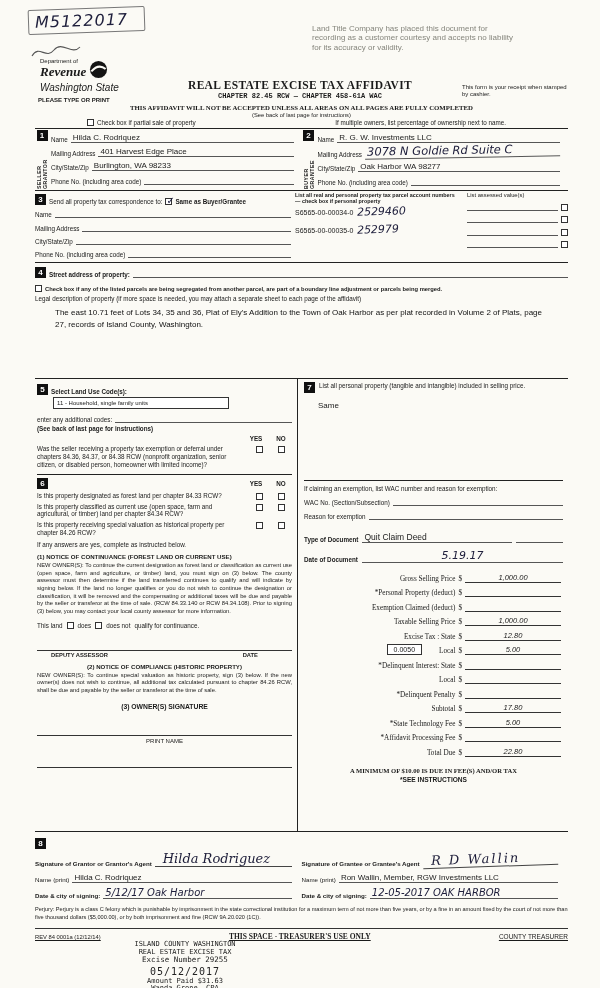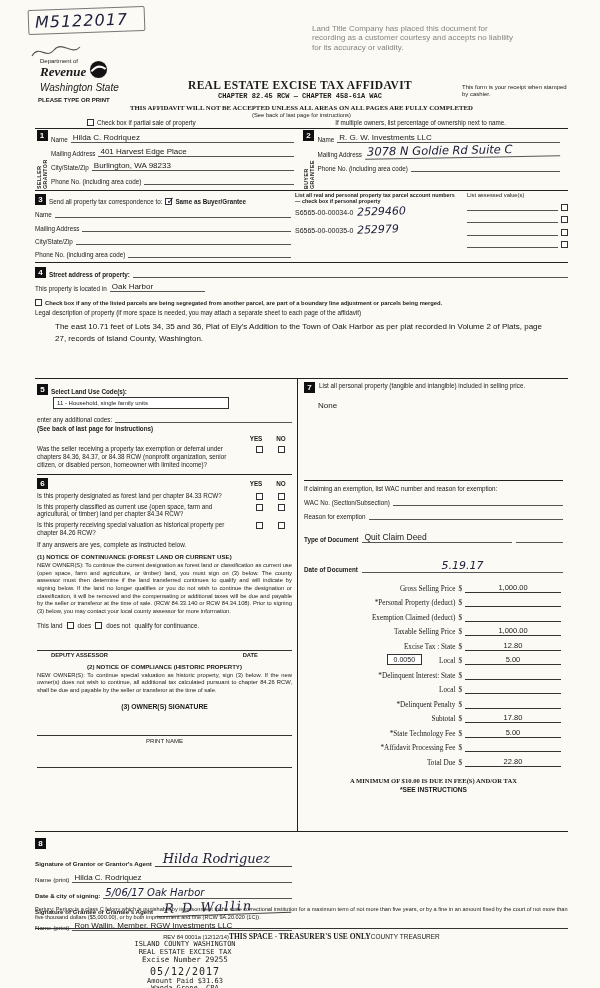--- a/index.html
+++ b/index.html
@@ -99,39 +99,39 @@
   .none { margin:8px 0 0 14px; }
   .exembox { margin-top:4px; }
   .exembox .frow { min-height:14px; }
   .docrow { display:flex; align-items:flex-end; gap:4px; margin-top:12px; }
   .doctype { flex:0 0 150px; font-size:8.5px; }
   .docdate { font-size:11px; }
   .money { margin-top:5px; }
   .mrow { display:flex; justify-content:flex-end; align-items:flex-end; gap:3px; height:14.5px; padding-right:2px; }
   .mlabel { font-size:7.2px; font-family:"Liberation Serif", serif; white-space:nowrap; }
   .mcur { font-size:7.2px; font-family:"Liberation Serif", serif; }
-  .mval { width:96px; border-bottom:1px solid #333; text-align:center; font-size:7.5px; min-height:9px; flex:0 0 auto; }
+  .mval { width:96px; border-bottom:1px solid #333; text-align:center; font-size:7.5px; min-height:9px; flex:0 0 auto;font-style:italic; }
   .ratebox { border:1px solid #333; padding:1px 6px; font-size:7px; margin-right:14px; background:#fff; }
   .minnote { font-size:6.6px; text-align:center; margin-top:10px; font-family:"Liberation Serif", serif; }
   .seeinst { font-size:6.6px; text-align:center; margin-top:2px; }
 
   
   .sec8 { left:35px; top:838px; width:533px; }
   .certrow { display:flex; align-items:center; gap:4px; }
   .cert { flex:1; text-align:center; font-size:7.2px; font-family:"Liberation Serif", serif; }
-  .sigcols { display:flex; margin-top:2px;flex-direction:column; }
+  .sigcols { display:flex; margin-top:2px; }
   .sigcol { width:50%; padding-right:10px; }
   .srow { display:flex; align-items:flex-end; gap:3px; min-height:16px; }
   .slbl { font-size:6.2px; white-space:nowrap; }
   .sigspan { flex:1; border-bottom:1px solid #444; font-size:13px; padding-left:8px; white-space:nowrap; }
   .sigspan.scrawl { transform:rotate(-2deg); letter-spacing:2px; }
   .dateval { font-size:10px; }
 
   .perjury { left:35px; top:906px; width:533px; font-size:5.6px; line-height:1.35; }
-  .footrow { left:35px; top:928px; width:533px; display:flex; justify-content:center; align-items:baseline; border-top:1px solid #333; padding-top:3px; }
+  .footrow { left:35px; top:928px; width:533px; display:flex; justify-content:space-between; align-items:baseline; border-top:1px solid #333; padding-top:3px;text-decoration:underline; }
   .treas { font-size:7.5px; font-family:"Liberation Serif", serif; }
   .ctreas { font-size:6.5px; }
 
   .stamp { left:80px; top:941px; width:210px; text-align:center; font-size:7px; line-height:1.1; color:#222; }
   .stamp .st3 { font-size:7.5px; }
   .stamp .st4 { font-size:10px; letter-spacing:1px; margin:1px 0; }
 </style>
 </head>
 <body>
 
@@ -211,20 +211,24 @@
       <div class="fields">
         <div class="frow">
             <span class="lbl">Name</span>
             <span class="fill grow val">R. G. W. Investments LLC</span>
           </div>
         <div class="frow">
             <span class="lbl">Mailing Address</span>
             <span class="fill grow hand handaddr">3078 N Goldie Rd Suite C</span>
           </div>
         <div class="frow">
+            <span class="lbl">City/State/Zip</span>
+            <span class="fill grow val">Oak Harbor WA 98277</span>
+          </div>
+        <div class="frow">
             <span class="lbl">Phone No. (including area code)</span>
             <span class="fill grow"></span>
           </div>
       </div>
     </div>
   </div>
 
   <div class="abs sec3">
     <div class="sec3-left">
       <div class="frow">
@@ -282,25 +286,20 @@
           </div>
       </div>
     </div>
   </div>
 
   <div class="abs sec4">
     <div class="frow">
       <span class="nbox">4</span>
       <span class="lbl b">Street address of property:</span>
       <span class="fill grow"></span>
-    </div>
-    <div class="frow">
-      <span class="lbl">This property is located in</span>
-      <span class="fill locval">Oak Harbor</span>
-      <span class="grow"></span>
     </div>
     <div class="frow">
       <span class="cb"></span>
       <span class="tiny b">Check box if any of the listed parcels are being segregated from another parcel, are part of a boundary line adjustment or parcels being merged.</span>
     </div>
     <div class="lbl" style="margin-top:3px;">Legal description of property (if more space is needed, you may attach a separate sheet to each page of the affidavit)</div>
     <div class="legal">The east 10.71 feet of Lots 34, 35 and 36, Plat of Ely's Addition to the Town of Oak Harbor as per plat recorded in Volume 2 of Plats, page 27, records of Island County, Washington.</div>
   </div>
 
   <div class="abs main2">
@@ -383,41 +382,41 @@
         <div class="sigline" style="margin-top:12px;"></div>
       </div>
     </div>
 
     <div class="col-right">
       <div class="sec7box">
         <div class="qrow" style="margin-top:1px;">
           <span class="nbox">7</span>
           <span class="sec7lbl">List all personal property (tangible and intangible) included in selling price.</span>
         </div>
-        <div class="none val">None</div>
+        <div class="none val">Same</div>
       </div>
 
       <div class="exembox">
         <div class="lbl">If claiming an exemption, list WAC number and reason for exemption:</div>
         <div class="frow">
             <span class="lbl">WAC No. (Section/Subsection)</span>
             <span class="fill grow"></span>
           </div>
         <div class="frow">
             <span class="lbl">Reason for exemption</span>
             <span class="fill grow"></span>
           </div>
       </div>
 
       <div class="docrow">
         <span class="lbl b">Type of Document</span>
         <span class="fill doctype">Quit Claim Deed</span>
         <span class="fill grow"></span>
       </div>
-      <div class="docrow" style="margin-top:16px;">
+      <div class="docrow" style="margin-top:6px;">
         <span class="lbl b">Date of Document</span>
         <span class="fill grow hand docdate center">5.19.17</span>
       </div>
 
       <div class="money">
         <div class="mrow">
             <span class="mlabel">Gross Selling Price</span>
             <span class="mcur">$</span>
             <span class="mval">1,000.00</span>
           </div>
@@ -498,31 +497,35 @@
         <div class="srow">
           <span class="slbl b">Signature of Grantor or Grantor's Agent</span>
           <span class="sigspan sig">Hilda Rodriguez</span>
         </div>
         <div class="srow">
           <span class="slbl">Name (print)</span>
           <span class="fill grow val">Hilda C. Rodriquez</span>
         </div>
         <div class="srow">
           <span class="slbl b">Date &amp; city of signing:</span>
-          <span class="fill grow hand dateval">5/06/17  Oak Harbor</span>
+          <span class="fill grow hand dateval">5/12/17  Oak Harbor</span>
         </div>
       </div>
       <div class="sigcol">
         <div class="srow">
           <span class="slbl b">Signature of Grantee or Grantee's Agent</span>
           <span class="sigspan sig scrawl">R D Wallin</span>
         </div>
         <div class="srow">
           <span class="slbl">Name (print)</span>
           <span class="fill grow val">Ron Wallin, Member, RGW Investments LLC</span>
+        </div>
+        <div class="srow">
+          <span class="slbl b">Date &amp; city of signing:</span>
+          <span class="fill grow hand dateval">12-05-2017  OAK HARBOR</span>
         </div>
       </div>
     </div>
   </div>
 
   <div class="abs perjury">Perjury: Perjury is a class C felony which is punishable by imprisonment in the state correctional institution for a maximum term of not more than five years, or by a fine in an amount fixed by the court of not more than five thousand dollars ($5,000.00), or by both imprisonment and fine (RCW 9A.20.020 (1C)).</div>
 
   <div class="abs footrow">
     <span class="tiny">REV 84 0001a (12/12/14)</span>
     <span class="b treas">THIS SPACE - TREASURER'S USE ONLY</span>

